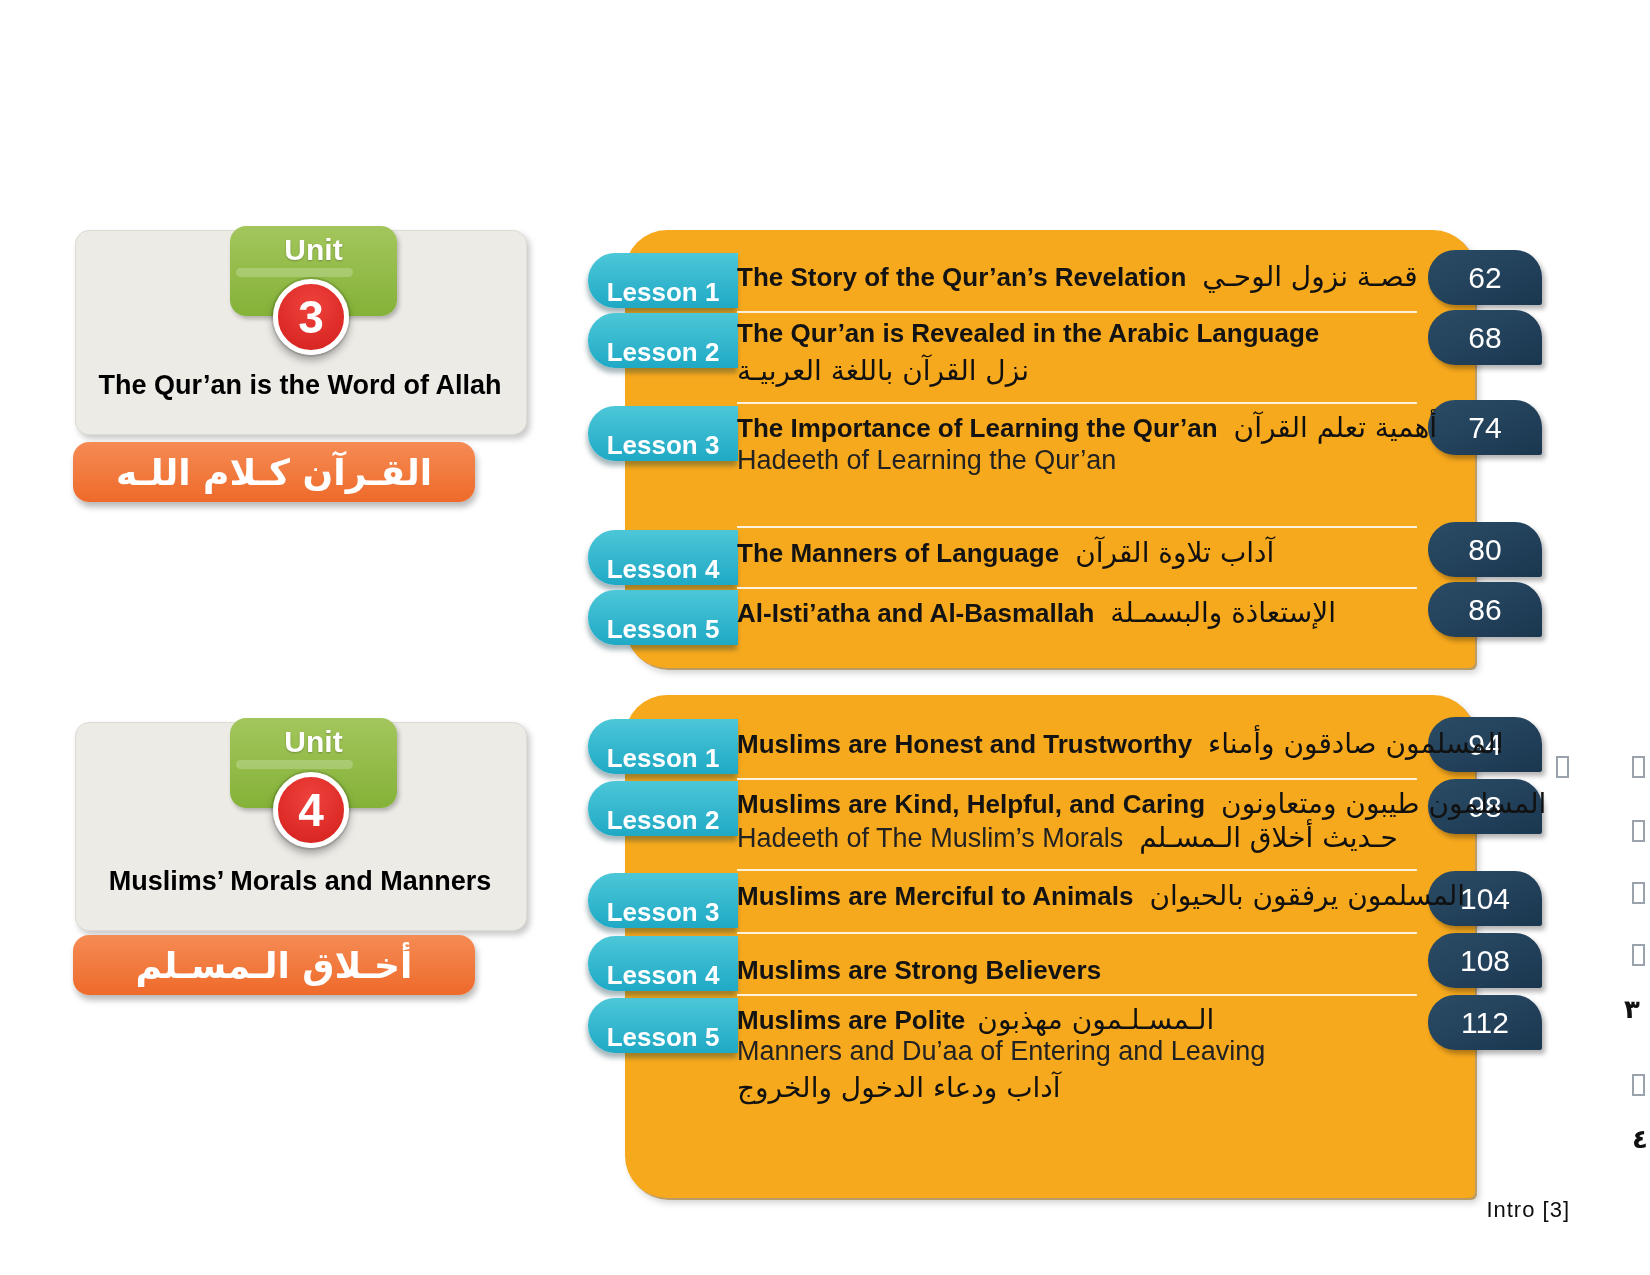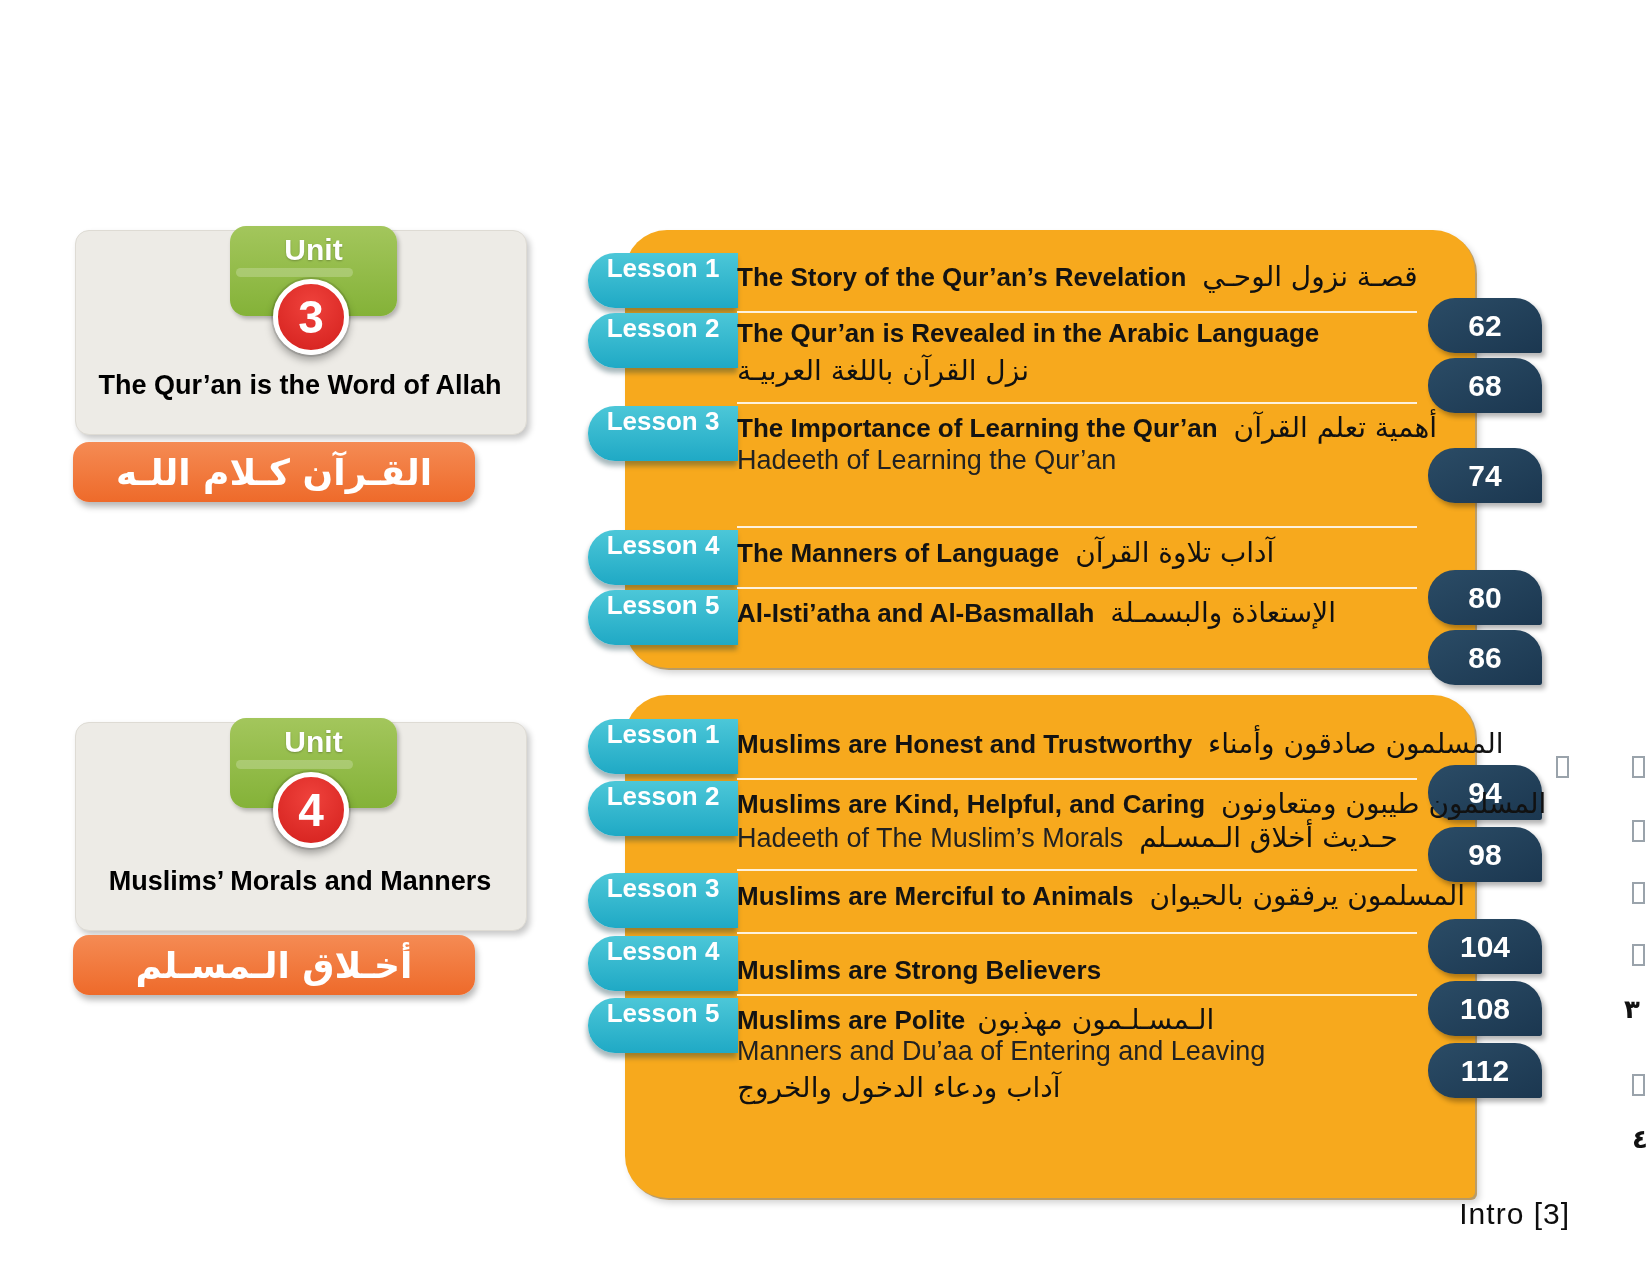--- a/index.html
+++ b/index.html
@@ -60,31 +60,30 @@
     position:absolute; left:625px; width:850px;
     background:#f7a91d;
     border-radius:42px 42px 6px 42px;
     box-shadow:2px 2px 0 rgba(160,105,10,0.55), 4px 5px 7px rgba(0,0,0,0.18);
   }
   .ltab {
     position:absolute; left:-37px; width:150px; height:55px;
     background:linear-gradient(#4cc7d8, #1fa9c5);
     border-radius:27px 0 0 27px;
     color:#fff; font-weight:bold; font-size:26px;
-    display:flex; align-items:flex-start; justify-content:center;
+    display:flex; align-items:flex-end; justify-content:center;
     box-shadow:-1px 5px 5px rgba(0,50,60,0.35);
   }
   .badge {
     position:absolute; right:-67px; width:114px; height:55px;
     background:linear-gradient(155deg, #2b4c66, #1b3750);
     border-radius:27px 27px 2px 27px;
-    color:#fff; font-weight:bold; font-size:30px;
+    color:#fff; font-weight:normal; font-size:30px;
     display:flex; align-items:center; justify-content:center;
     box-shadow:3px 4px 5px rgba(0,0,0,0.30);
-    margin-top:48px;
   }
   .divider {
     position:absolute; left:112px; width:680px; height:2px;
     background:rgba(255,255,255,0.85);
   }
   .line {
     position:absolute; left:112px;
     display:flex; align-items:flex-end; gap:16px; white-space:nowrap;
   }
   .en-b { font-weight:bold; font-size:26px; color:#131313; }
@@ -98,21 +97,21 @@
   .mark-box {
     position:absolute; width:9px; height:18px;
     border:2px solid #9aa3ab; background:#fff;
   }
   .mark-digit {
     position:absolute; font-family:"DejaVu Sans", sans-serif;
     font-size:26px; font-weight:bold; color:#111;
   }
   .footer {
     position:absolute; right:80px; top:1197px;
-    font-size:30px; color:#0d0d0d; letter-spacing:1px; font-weight:400;
+    font-size:22px; color:#0d0d0d; letter-spacing:1px; font-weight:400;
   }
 </style>
 </head>
 <body>
 
 <div id="page">
 
   <div class="gray-card" style="top:230px; height:203px;"></div>
   <div class="green-tab" style="top:226px;">
     <div class="unit-word">Unit</div>

